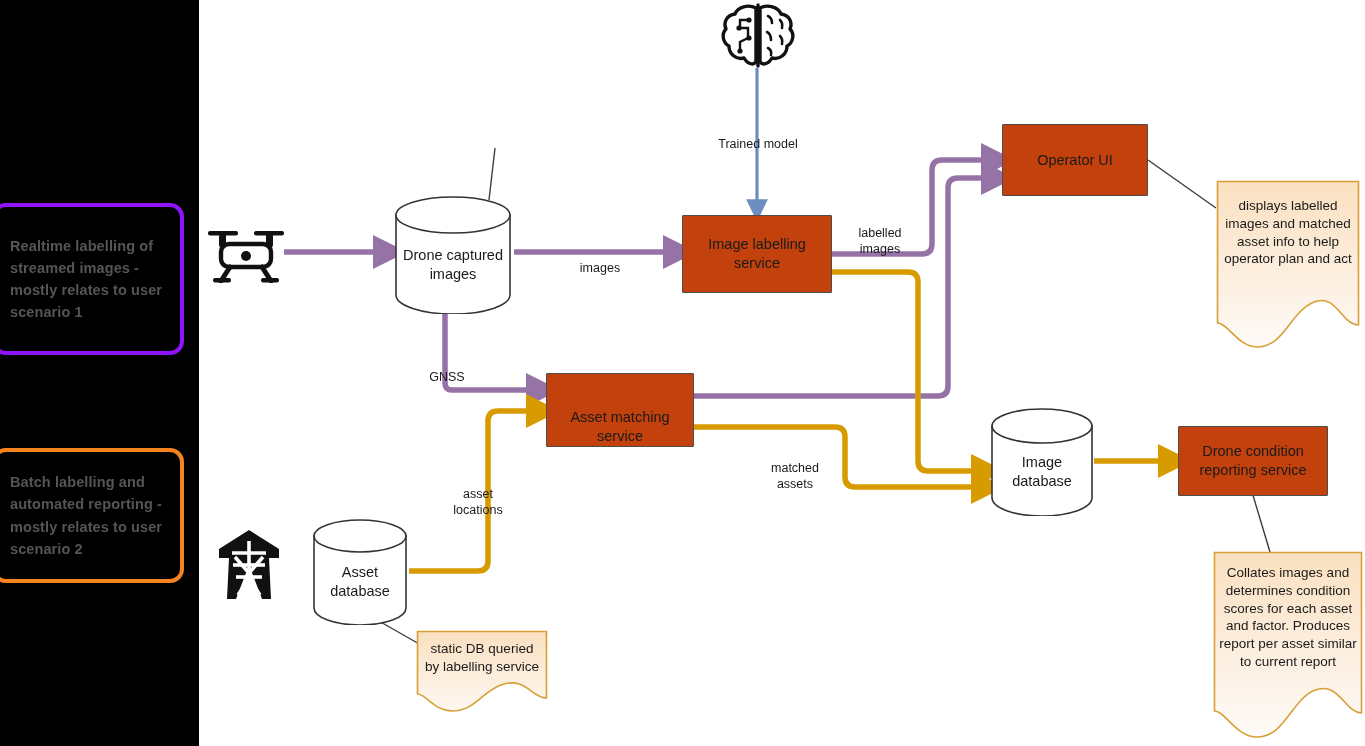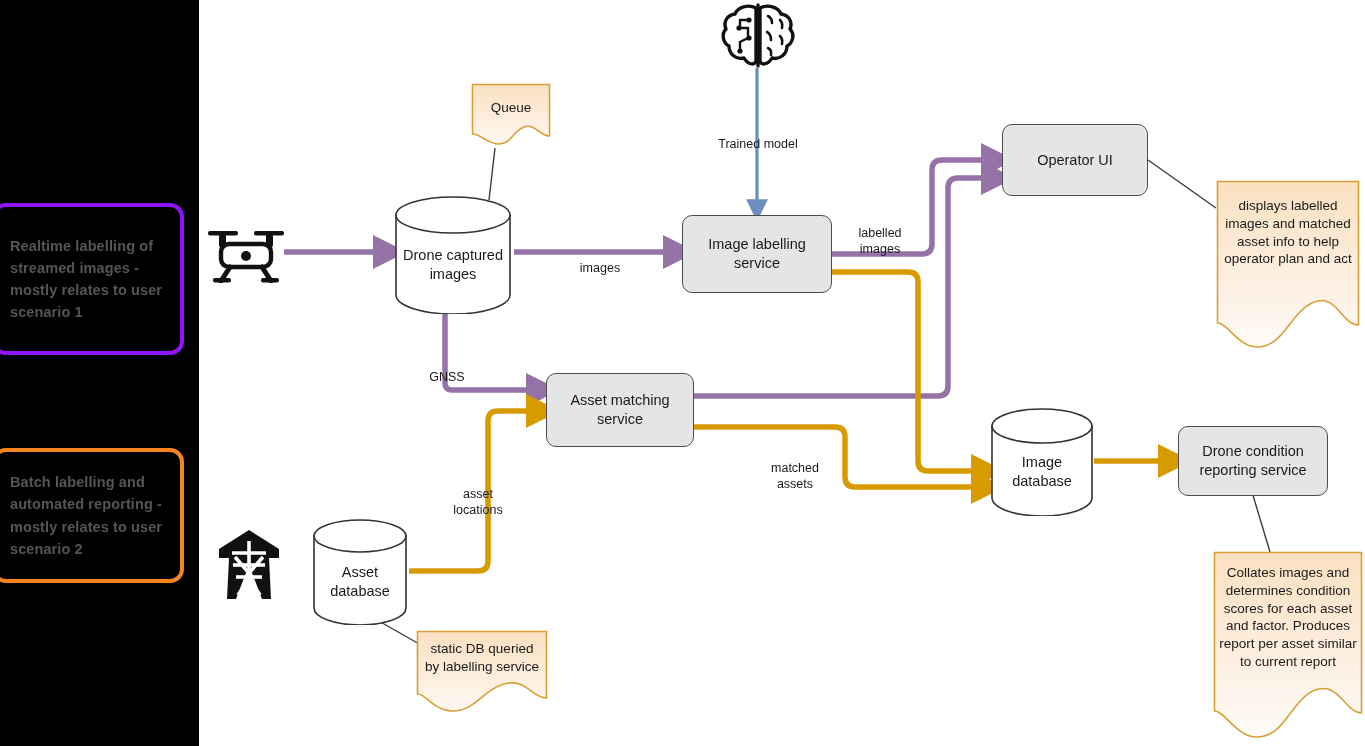--- a/index.html
+++ b/index.html
@@ -56,22 +56,22 @@
     position: absolute;
     left: 0; top: 0;
     width: 1365px; height: 746px;
     pointer-events: none;
   }
 
   
   .proc {
     position: absolute;
     border: 1.6px solid #4d4d4d;
-    border-radius: 10px;
-    background: #e5e5e5;
+    border-radius: 1px;
+    background: #c2410c;
     display: flex;
     align-items: center;
     justify-content: center;
     text-align: center;
     font-size: 14.5px;
     color: #1a1a1a;
     line-height: 1.3;
     white-space: pre-line;
   }
 
@@ -262,42 +262,30 @@
 
   <div class="proc" id="image-labelling-service" style="left:682px; top:215px; width:150px; height:78px;">
     <span>Image labelling
 service</span>
   </div>
 
   <div class="proc" id="operator-ui" style="left:1002px; top:124px; width:146px; height:72px;">
     <span>Operator UI</span>
   </div>
 
-  <div class="proc" id="asset-matching-service" style="left:546px; top:373px; width:148px; height:74px;">
+  <div class="proc" id="asset-matching-service" style="left:546px; top:373px; width:148px; height:74px;align-items:flex-end;">
     <span>Asset matching
 service</span>
   </div>
 
   <div class="proc" id="asset-condition-reporting-service" style="left:1178px; top:426px; width:150px; height:70px;">
     <span>Drone condition
 reporting service</span>
   </div>
 
-  <div class="note" id="note-queue" style="left:471px; top:83px; width:80px; height:64px;">
-    <svg viewBox="0 0 80 64" width="80" height="64" xmlns="http://www.w3.org/2000/svg">
-      <defs>
-        <linearGradient id="ng1" x1="0" y1="0" x2="0" y2="1">
-          <stop offset="0%" stop-color="#FAE0C0"></stop>
-          <stop offset="100%" stop-color="#FEF8F2"></stop>
-        </linearGradient>
-      </defs>
-      <path d="M1.5 1.5 L78.5 1.5 L78.5 53 C68 53 64 40 53 44 C42 48 40 61 28 61 C16 61 10 51 1.5 51 Z" fill="url(#ng1)" stroke="#D6A037" stroke-width="1.6"></path>
-    </svg>
-    <div class="note-text" style="top:16px;">Queue</div>
-  </div>
 
   <div class="note" id="note-operator-ui" style="left:1216px; top:180px; width:144px; height:170px;">
     <svg viewBox="0 0 144 170" width="144" height="170" xmlns="http://www.w3.org/2000/svg">
       <defs>
         <linearGradient id="ng2" x1="0" y1="0" x2="0" y2="1">
           <stop offset="0%" stop-color="#FAE0C0"></stop>
           <stop offset="65%" stop-color="#FDF0E3"></stop>
           <stop offset="100%" stop-color="#FEFBF8"></stop>
         </linearGradient>
       </defs>

